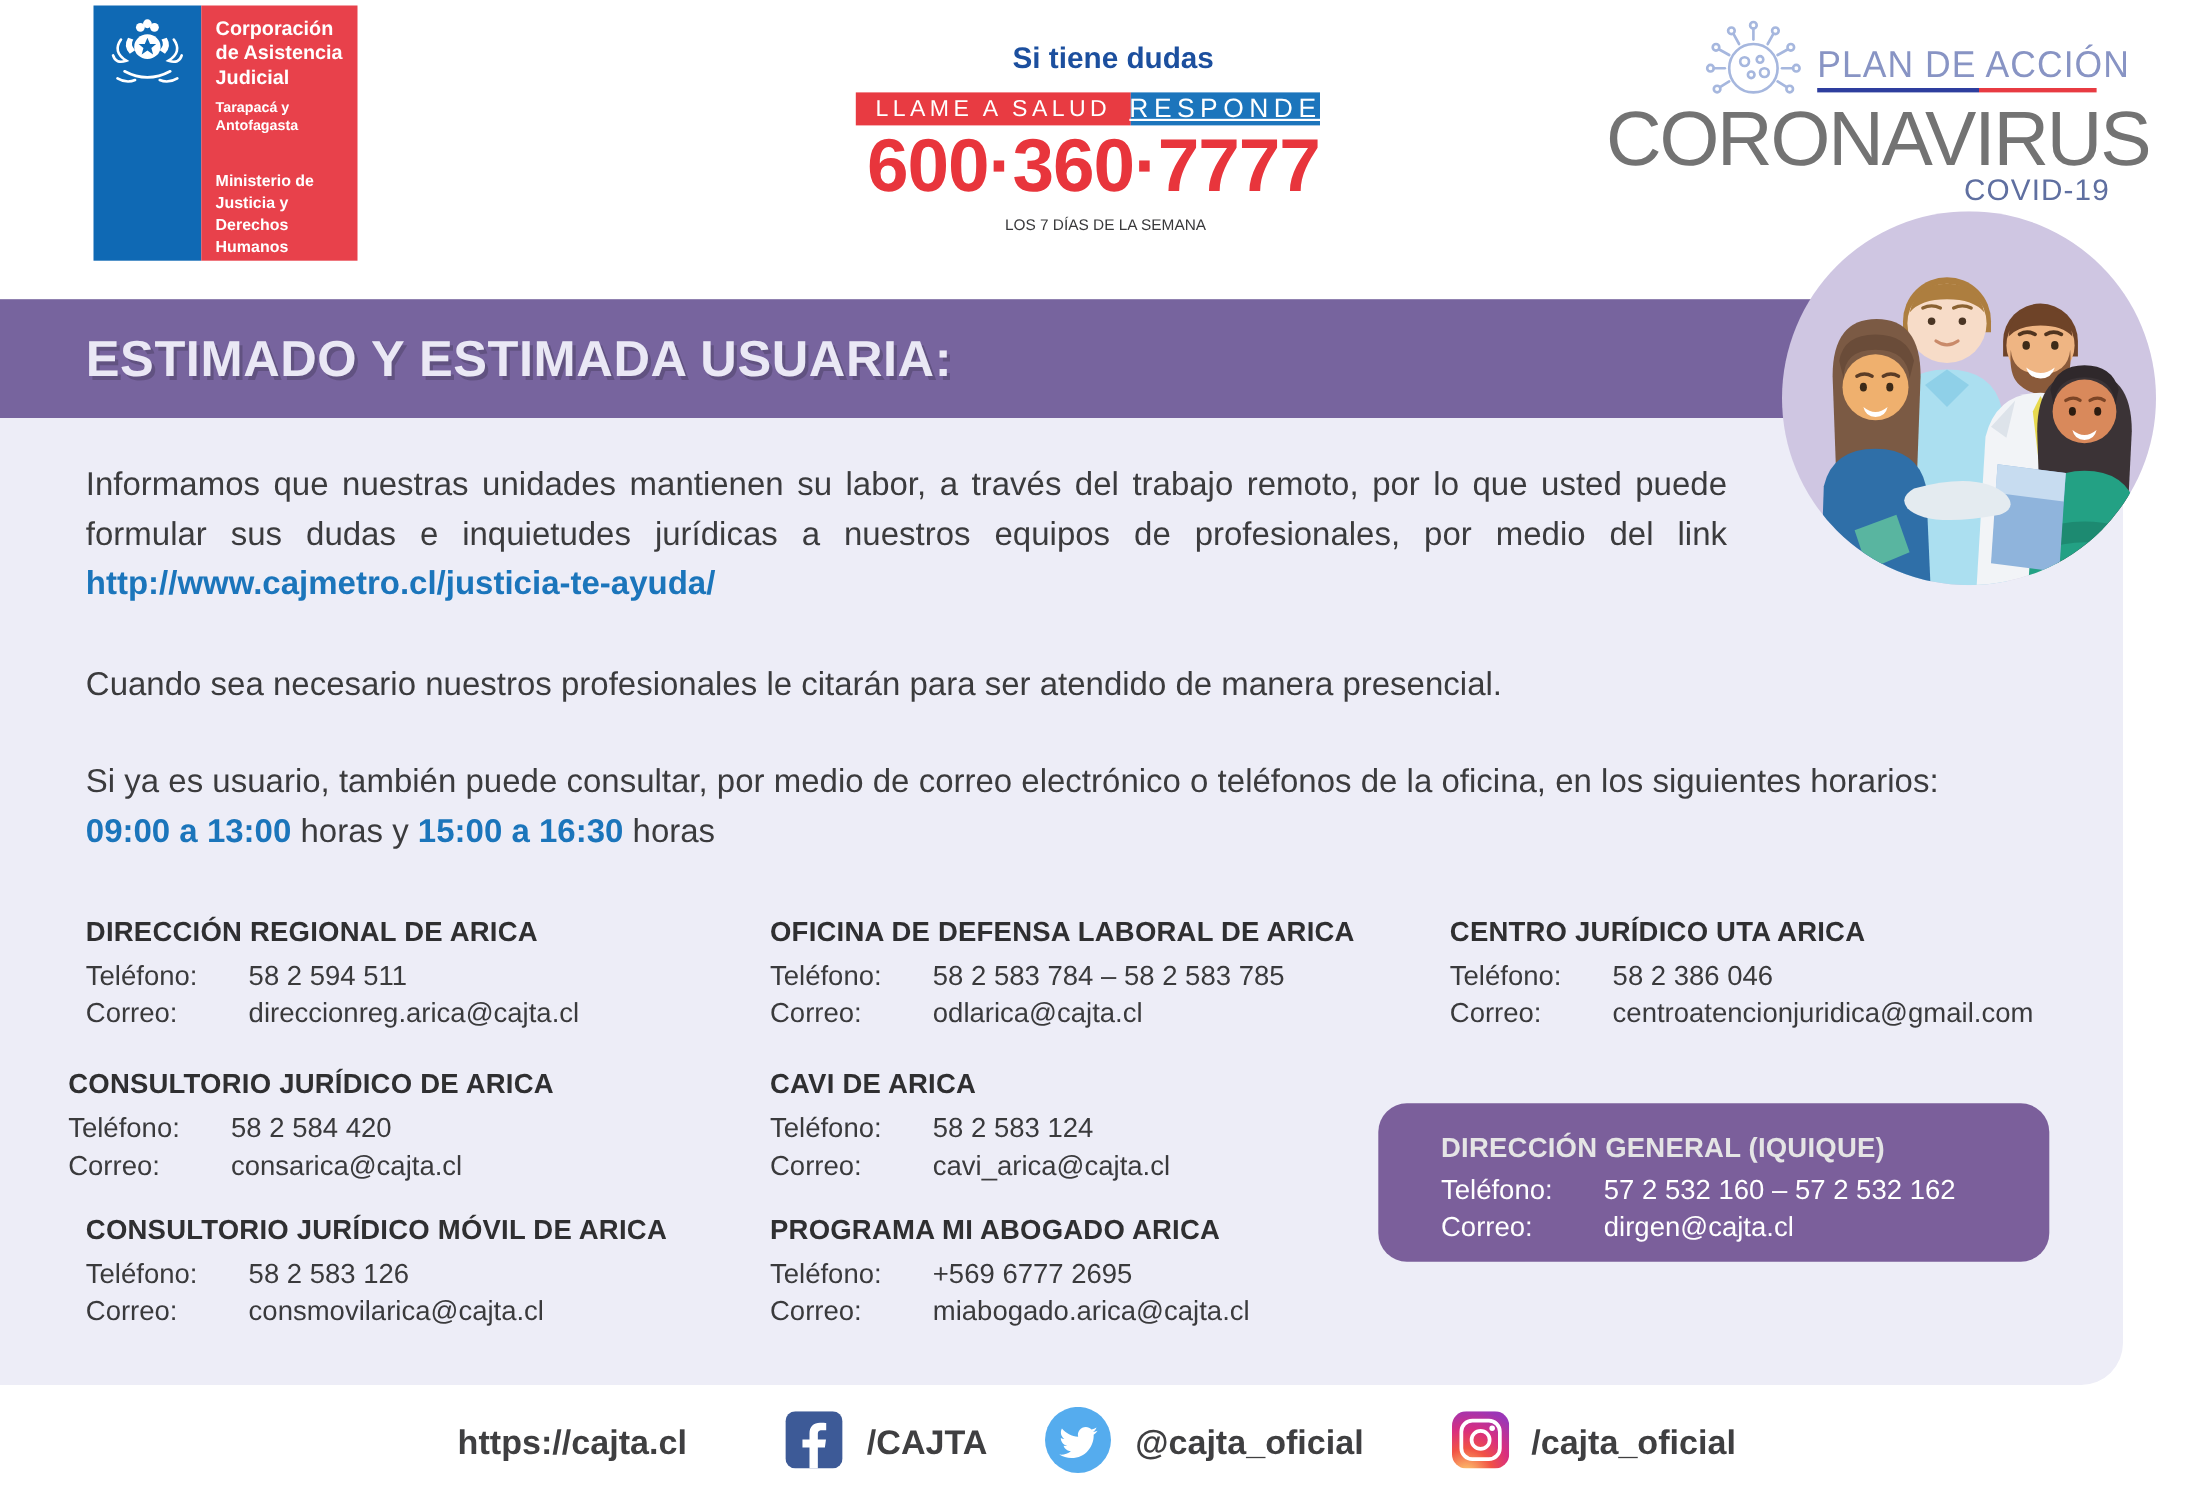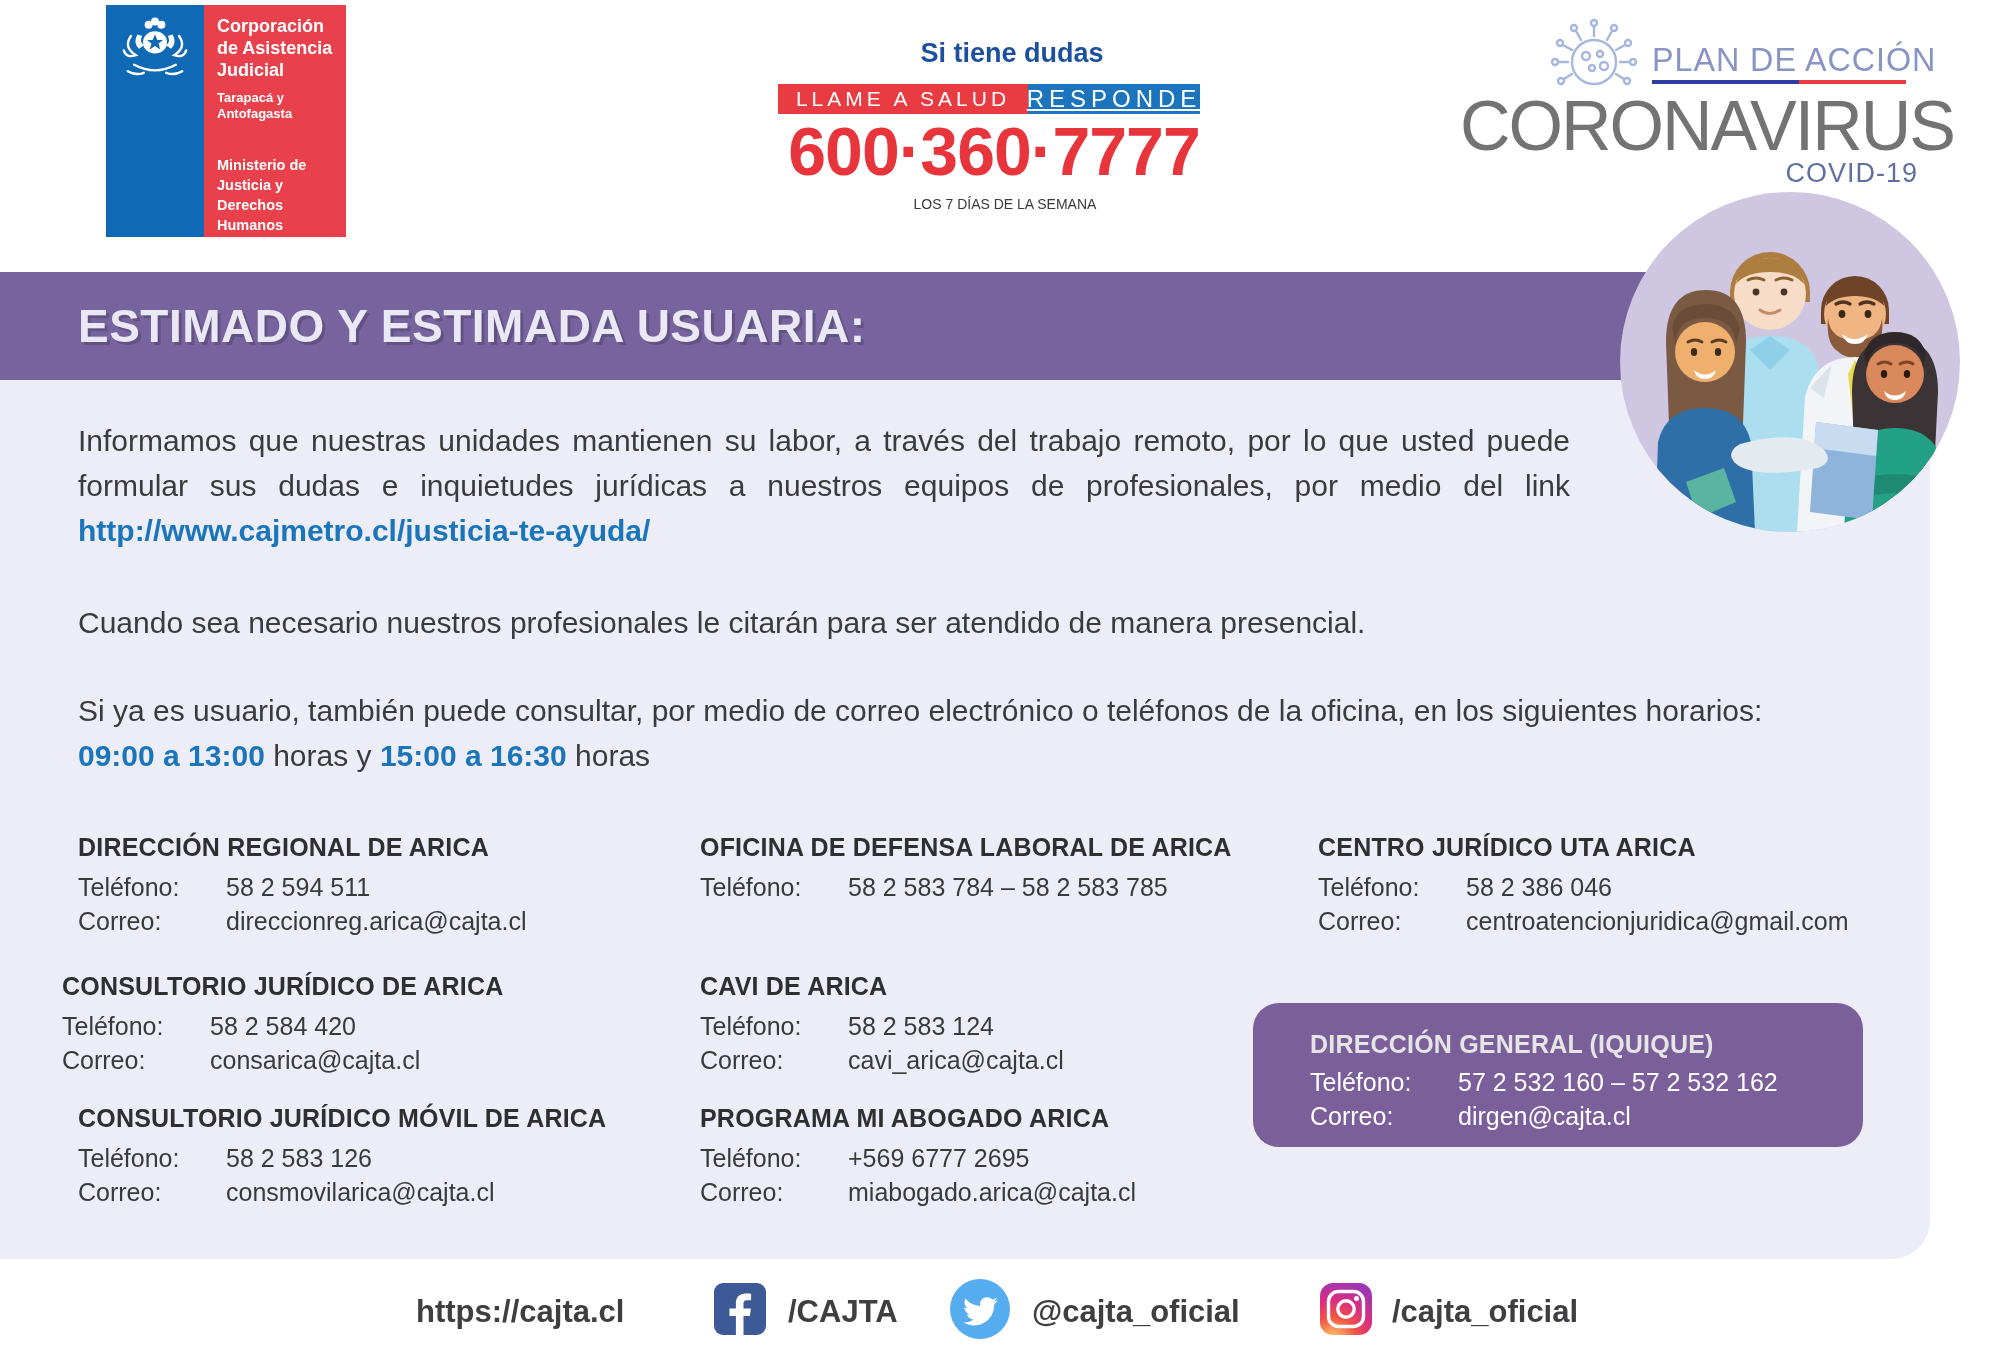--- a/index.html
+++ b/index.html
@@ -1,21 +1,21 @@
 <!DOCTYPE html>
 <html><head>
 <meta charset="utf-8">
 <style>
   html,body{margin:0;padding:0;background:#ffffff;}
   .page{
     position:relative;width:2000px;height:1368px;overflow:hidden;background:#ffffff;
     font-family:"Liberation Sans",sans-serif;color:#3a3a3c;
   }
   
-  .logo{position:absolute;left:85px;top:5px;width:240px;height:232px;display:flex;margin-left:21px;}
+  .logo{position:absolute;left:85px;top:5px;width:240px;height:232px;display:flex;}
   .logo-blue{width:98px;background:#0f69b4;position:relative;}
   .logo-red{width:142px;background:#e8414b;color:#fff;padding:10px 0 0 13px;box-sizing:border-box;position:relative;}
   .logo-org{font-size:18px;font-weight:700;line-height:22px;}
   .logo-region{font-size:13px;font-weight:700;line-height:16px;margin-top:9px;}
   .logo-ministry{position:absolute;left:13px;top:150px;font-size:14.5px;font-weight:700;line-height:20px;}
   .crest{position:absolute;left:9px;top:10px;}
   
   .si-dudas{position:absolute;left:850px;top:22px;width:324px;text-align:center;
     font-size:27px;font-weight:700;color:#1c4f9e;margin-top:16px;}
   .sr-banner{position:absolute;left:778px;top:84px;width:446px;height:30px;display:flex;}
@@ -235,20 +235,21 @@
   </svg>
 
   <div class="office o0">
     <div class="office-name">DIRECCIÓN REGIONAL DE ARICA</div>
     <div class="office-row"><span class="office-label">Teléfono:</span><span>58 2 594 511</span></div>
     <div class="office-row"><span class="office-label">Correo:</span><span>direccionreg.arica@cajta.cl</span></div>
   </div>
   <div class="office o1">
     <div class="office-name">OFICINA DE DEFENSA LABORAL  DE ARICA</div>
     <div class="office-row"><span class="office-label">Teléfono:</span><span>58 2 583 784 – 58 2 583 785</span></div>
+    <div class="office-row"><span class="office-label">Correo:</span><span>odlarica@cajta.cl</span></div>
   </div>
   <div class="office o2">
     <div class="office-name">CENTRO JURÍDICO UTA ARICA</div>
     <div class="office-row"><span class="office-label">Teléfono:</span><span>58 2 386 046</span></div>
     <div class="office-row"><span class="office-label">Correo:</span><span>centroatencionjuridica@gmail.com</span></div>
   </div>
   <div class="office o3">
     <div class="office-name">CONSULTORIO JURÍDICO DE ARICA</div>
     <div class="office-row"><span class="office-label">Teléfono:</span><span>58 2 584 420</span></div>
     <div class="office-row"><span class="office-label">Correo:</span><span>consarica@cajta.cl</span></div>

